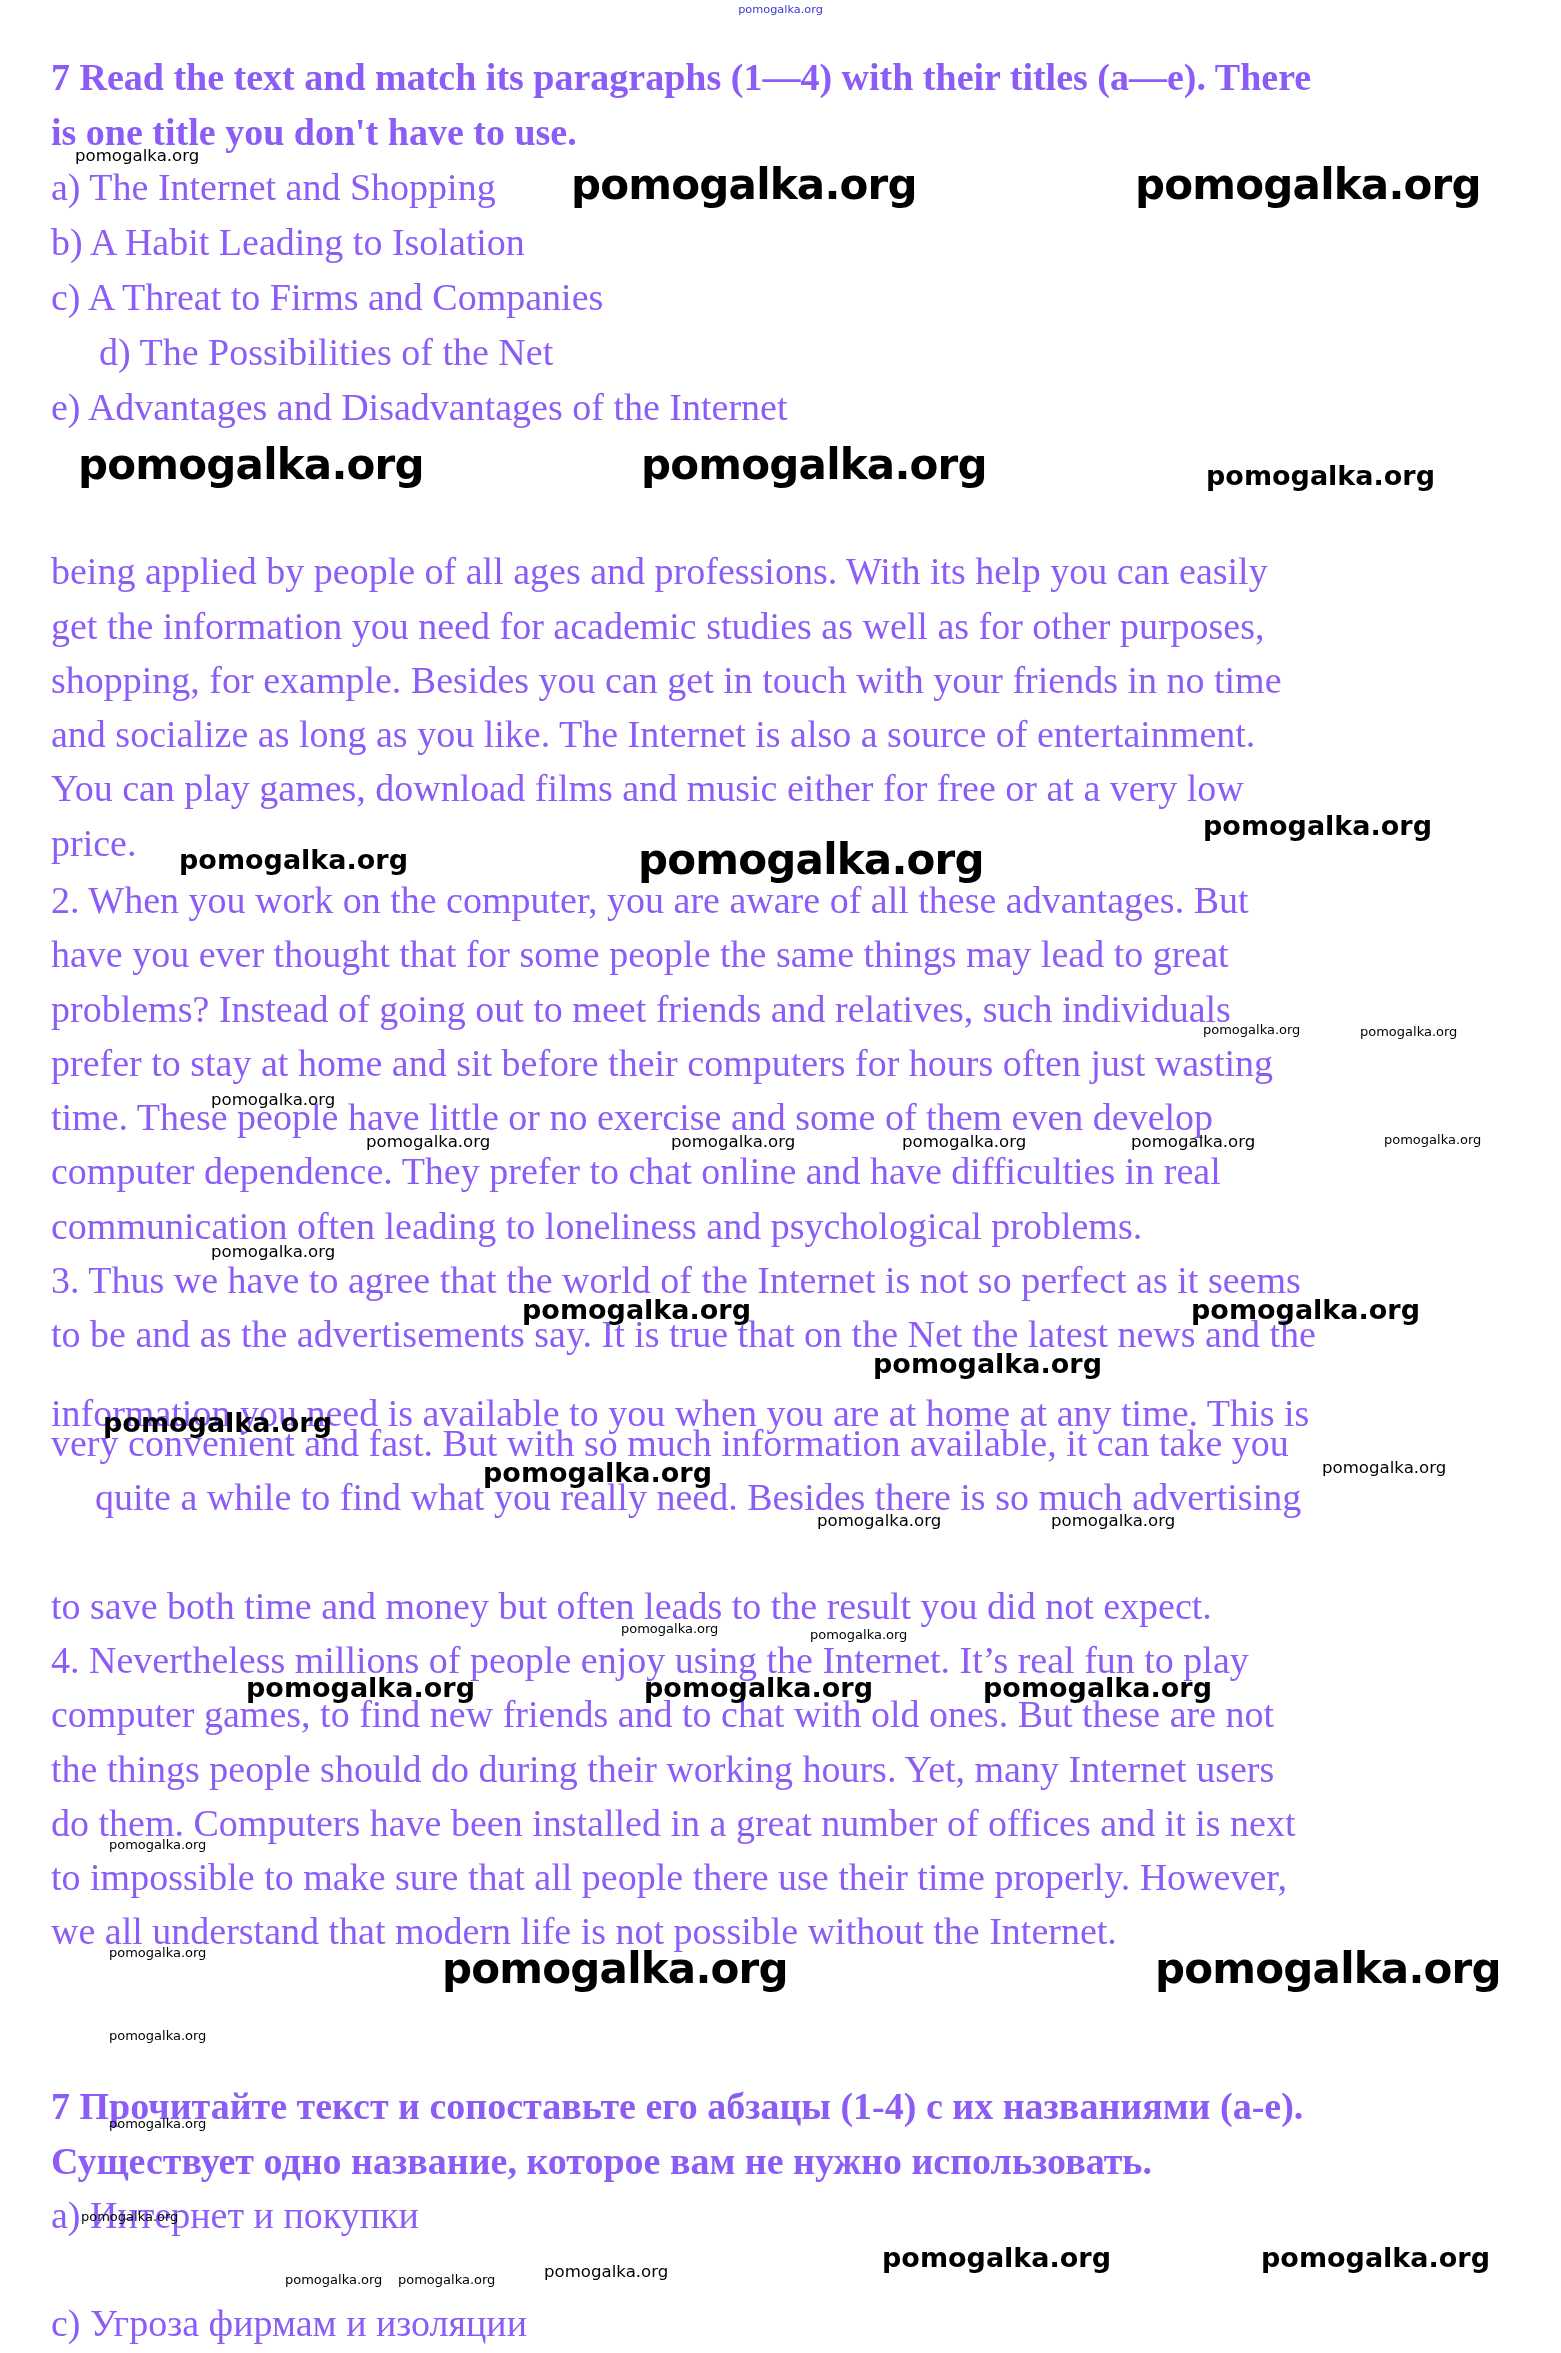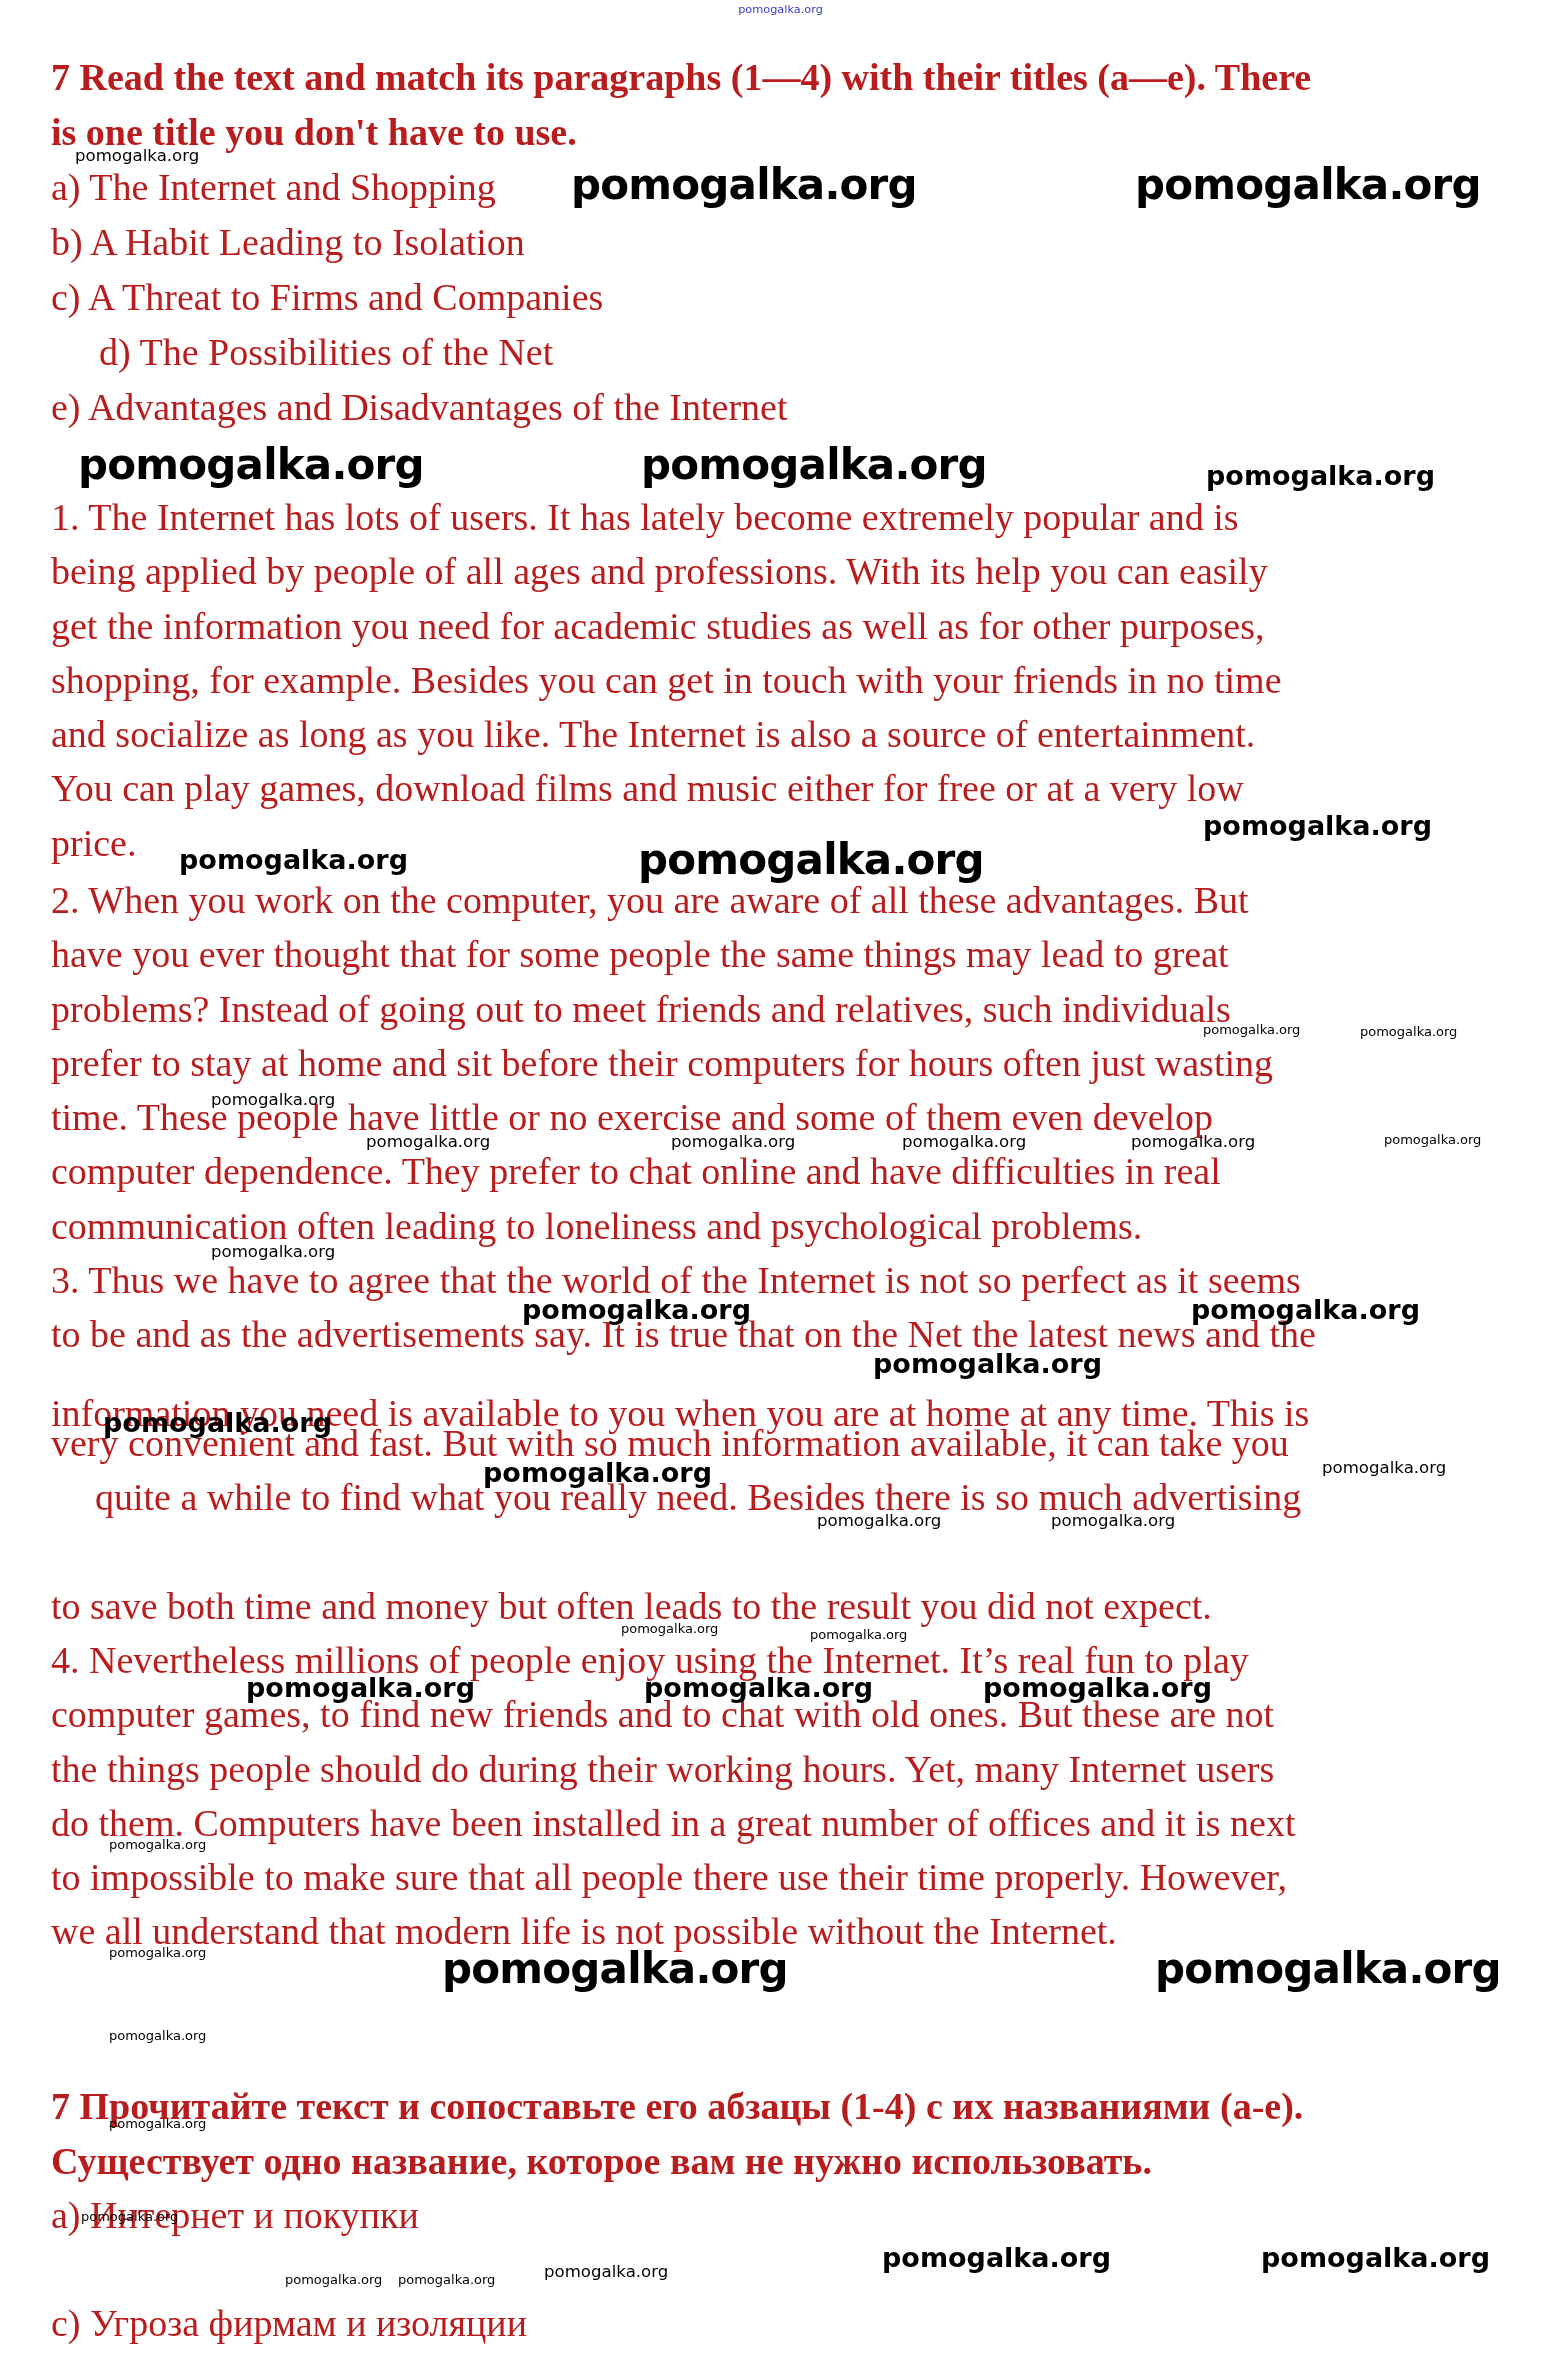--- a/index.html
+++ b/index.html
@@ -4,21 +4,21 @@
 <style>
   html, body { margin: 0; padding: 0; background: #ffffff; }
   body { width: 1561px; height: 2354px; position: relative; overflow: hidden; }
   .page { position: absolute; left: 0; top: 0; width: 1561px; height: 2354px; }
   .top-mark {
     position: absolute; top: 3px; left: 0; width: 1561px; text-align: center;
     font-family: "DejaVu Sans", sans-serif; font-size: 11.3px; color: #3a3ad0;
   }
   .txt {
     position: absolute; left: 51px; width: 1478px;
-    font-family: "Liberation Serif", serif; color: #b91c1c;
+    font-family: "Liberation Serif", serif; color: #8b5cf6;
     font-size: 38px; line-height: 55px; white-space: nowrap;
   }
   .bold { font-weight: bold; }
   .wm {
     position: absolute; font-family: "DejaVu Sans", sans-serif; color: #000;
     white-space: nowrap;
   }
   .wm.big { font-size: 42px; font-weight: bold; letter-spacing: -0.8px; }
   .wm.mid { font-size: 27px; font-weight: bold; }
   .wm.sm { font-size: 16.6px; }
@@ -33,21 +33,20 @@
 
   <div class="txt bold" style="top:50px;">7 Read the text and match its paragraphs (1—4) with their titles (a—e). There</div>
   <div class="txt bold" style="top:105px;">is one title you don't have to use.</div>
 
   <div class="txt" style="top:160px;">a) The Internet and Shopping</div>
   <div class="txt" style="top:215px;">b) A Habit Leading to Isolation</div>
   <div class="txt" style="top:270px;">c) A Threat to Firms and Companies</div>
   <div class="txt" style="top:325px;margin-left:48px;">d) The Possibilities of the Net</div>
   <div class="txt" style="top:380px;">e) Advantages and Disadvantages of the Internet</div>
 
-  <div class="txt" style="top:490px;">1. The Internet has lots of users. It has lately become extremely popular and is</div>
   <div class="txt" style="top:544px;">being applied by people of all ages and professions. With its help you can easily</div>
   <div class="txt" style="top:599px;">get the information you need for academic studies as well as for other purposes,</div>
   <div class="txt" style="top:653px;">shopping, for example. Besides you can get in touch with your friends in no time</div>
   <div class="txt" style="top:707px;">and socialize as long as you like. The Internet is also a source of entertainment.</div>
   <div class="txt" style="top:761px;">You can play games, download films and music either for free or at a very low</div>
   <div class="txt" style="top:816px;">price.</div>
 
   <div class="txt" style="top:873px;">2. When you work on the computer, you are aware of all these advantages. But</div>
   <div class="txt" style="top:927px;">have you ever thought that for some people the same things may lead to great</div>
   <div class="txt" style="top:982px;">problems? Instead of going out to meet friends and relatives, such individuals</div>

